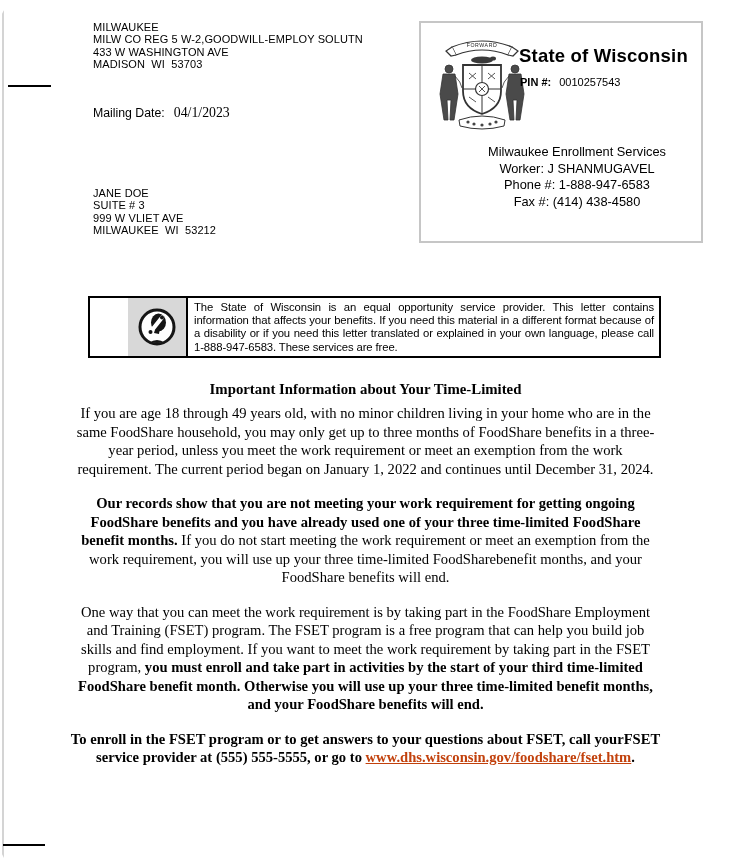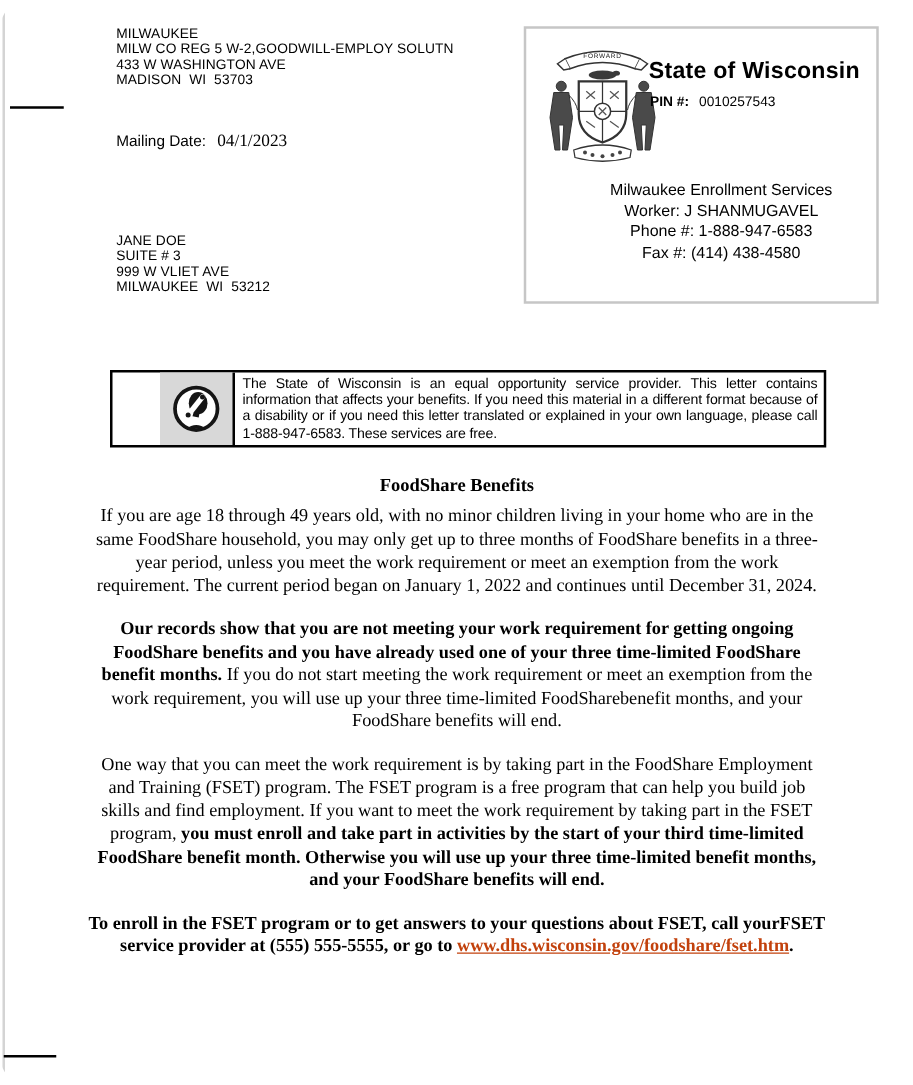--- a/index.html
+++ b/index.html
@@ -153,21 +153,21 @@
           <circle cx="14.5" cy="26" r="2" fill="#151515"></circle>
           <circle cx="26" cy="11.5" r="2" fill="#151515"></circle>
         </g>
       </svg>
     </div>
     <div class="notice-text">The State of Wisconsin is an equal opportunity service provider. This letter contains information that affects your benefits. If you need this material in a different format because of a disability or if you need this letter translated or explained in your own language, please call 1-888-947-6583. These services are free.</div>
   </div>
 
   <div class="letter-body">
     <div class="heading">
-      <div>FoodShare Benefits</div>
+      <div>Important Information about Your Time-Limited</div>
     </div>
     <div>
         <p class="para"><span>If you are age 18 through 49 years old, with no minor children living in your home who are in the same FoodShare household, you may only get up to three months of FoodShare benefits in a three-year period, unless you meet the work requirement or meet an exemption from the work requirement. The current period began on January 1, 2022 and continues until December 31, 2024.</span></p>
         <p class="para"><span class="b">Our records show that you are not meeting your work requirement for getting ongoing FoodShare benefits and you have already used one of your three time-limited FoodShare benefit months.</span><span> If you do not start meeting the work requirement or meet an exemption from the work requirement, you will use up your three time-limited FoodSharebenefit months, and your FoodShare benefits will end.</span></p>
         <p class="para"><span>One way that you can meet the work requirement is by taking part in the FoodShare Employment and Training (FSET) program. The FSET program is a free program that can help you build job skills and find employment. If you want to meet the work requirement by taking part in the FSET program, </span><span class="b">you must enroll and take part in activities by the start of your third time-limited FoodShare benefit month. Otherwise you will use up your three time-limited benefit months, and your FoodShare benefits will end.</span></p>
         <p class="para"><span class="b">To enroll in the FSET program or to get answers to your questions about FSET, call yourFSET service provider at (555) 555-5555, or go to </span><a class="doclink b" href="#" style="color: #c2410c;">www.dhs.wisconsin.gov/foodshare/fset.htm</a><span class="b">.</span></p>
       </div>
   </div>
 </div>
 

